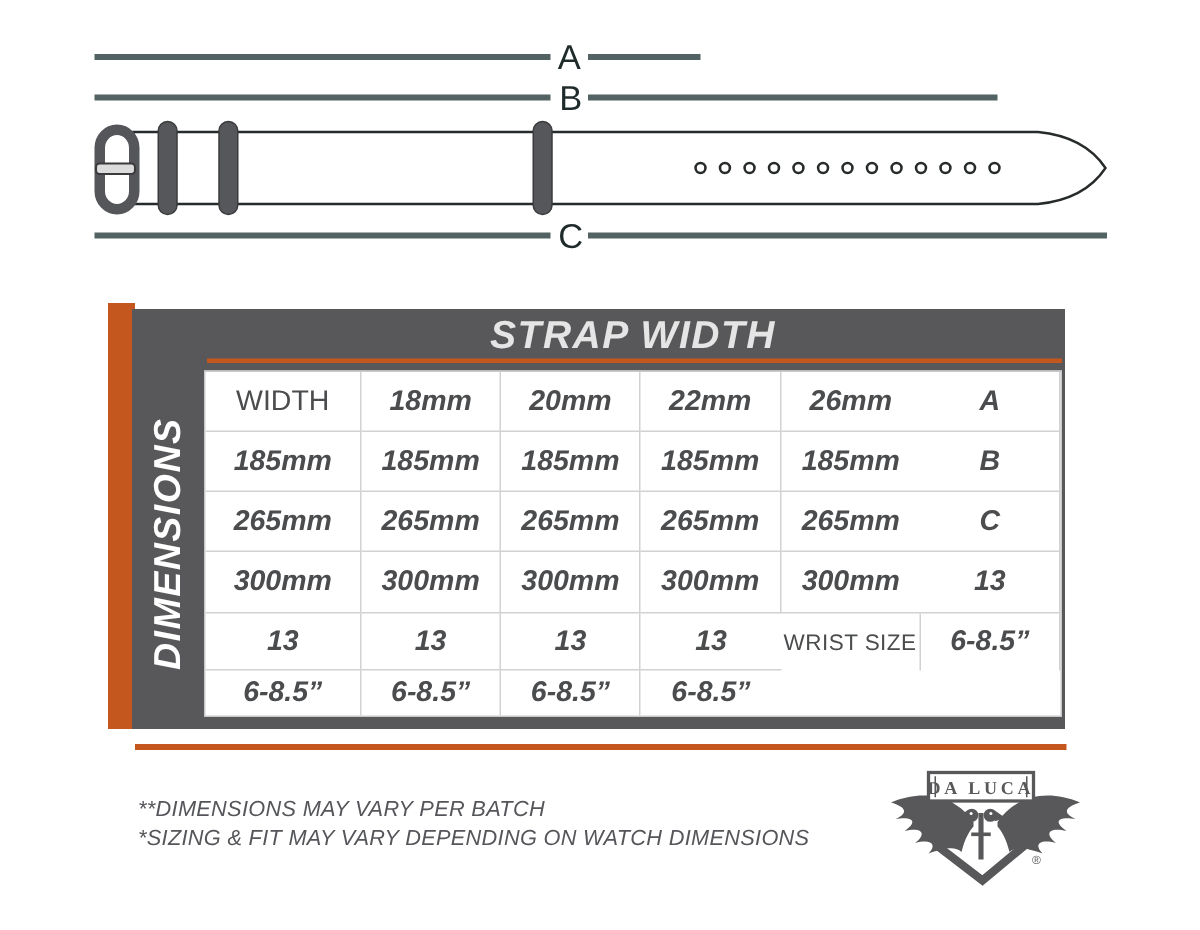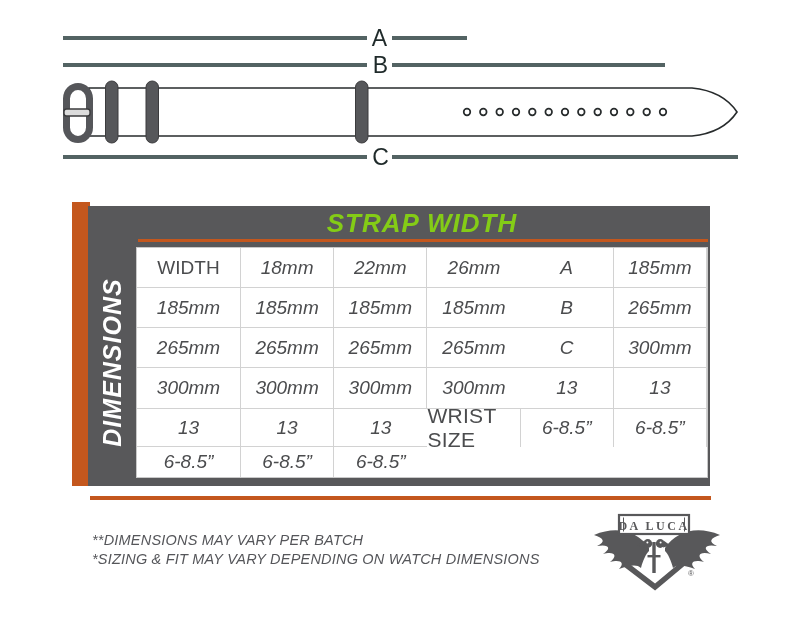--- a/index.html
+++ b/index.html
@@ -22,39 +22,39 @@
   .meas-label{font-size:23px;fill:#1f2a2a;text-anchor:middle;font-weight:500;}
   .strap-outline{fill:#ffffff;stroke:#272b2c;stroke-width:1.6;}
   .keeper{fill:#56575a;stroke:#3b3b3d;stroke-width:1;}
   .buckle-frame{fill:none;stroke:#55565a;stroke-width:7;}
   .prong{fill:#dcdcdc;stroke:#3b3b3d;stroke-width:1.4;}
   #strap-holes circle{fill:#ffffff;stroke:#272b2c;stroke-width:1.7;}
 
   
   #orange-bar{left:72px;top:202px;width:18px;height:284px;background:var(--orange);}
   #panel{left:88px;top:206px;width:622px;height:280px;background:var(--panel);}
-  #panel-title{left:48px;top:2px;width:572px;text-align:center;color:#84cc16;
+  #panel-title{left:48px;top:2px;width:572px;text-align:center;color:#e5e5e5;
     font-style:italic;font-weight:bold;font-size:26px;letter-spacing:1px;}
   #title-underline{left:50px;top:33px;width:570px;height:3px;background:var(--orange);}
   #dim-label-box{left:0;top:41px;width:48px;height:231px;display:flex;align-items:center;justify-content:center;}
   #dim-label-box span{transform:rotate(-90deg);white-space:nowrap;color:#fff;
     font-style:italic;font-weight:bold;font-size:25px;letter-spacing:1px;}
 
   
   #size-table{left:48px;top:41px;width:572px;height:231px;background:#fff;
     box-sizing:border-box;border:1px solid #c9c9c9;
     display:grid;grid-template-columns:104px repeat(5,1fr);
     grid-template-rows:40px 40px 40px 41px 38px auto;}
   .cell{display:flex;align-items:center;justify-content:center;
     color:var(--ink);font-size:19px;
     border-right:1px solid var(--border);border-bottom:1px solid var(--border);}
   .cell.lastcol{border-right:none;text-align:right;}
   .cell.lastrow{border-bottom:none;}
-  .it{font-style:italic;}
-  .small{font-size:21px;letter-spacing:.3px;}
+  .it{font-style:italic;font-weight:bold;}
+  .small{font-size:15px;letter-spacing:.3px;}
 
   
   #bottom-line{left:90px;top:496px;width:621px;height:4px;background:var(--orange);}
   #footnotes{left:92px;top:531px;color:#55565a;font-style:italic;
     font-size:14.5px;line-height:19px;letter-spacing:.2px;}
   #brand-logo{left:591px;top:512px;}
   .logo-fill{fill:var(--panel);}
   .logo-stroke{fill:none;stroke:var(--panel);}
   #logo-banner-text{font-family:"Liberation Serif",serif;font-weight:bold;
     font-size:12px;letter-spacing:2.5px;fill:var(--panel);text-anchor:middle;}
@@ -118,20 +118,21 @@
   <div id="title-underline" class="abs"></div>
 
   <div id="dim-label-box" class="abs">
     <span>DIMENSIONS</span>
   </div>
 
   <div id="size-table" class="abs">
 
     <div class="cell">WIDTH</div>
     <div class="cell it">18mm</div>
+    <div class="cell it">20mm</div>
     <div class="cell it">22mm</div>
     <div class="cell it lastcol">26mm</div>
 
     <div class="cell it">A</div>
     <div class="cell it">185mm</div>
     <div class="cell it">185mm</div>
     <div class="cell it">185mm</div>
     <div class="cell it">185mm</div>
     <div class="cell it lastcol">185mm</div>
 

